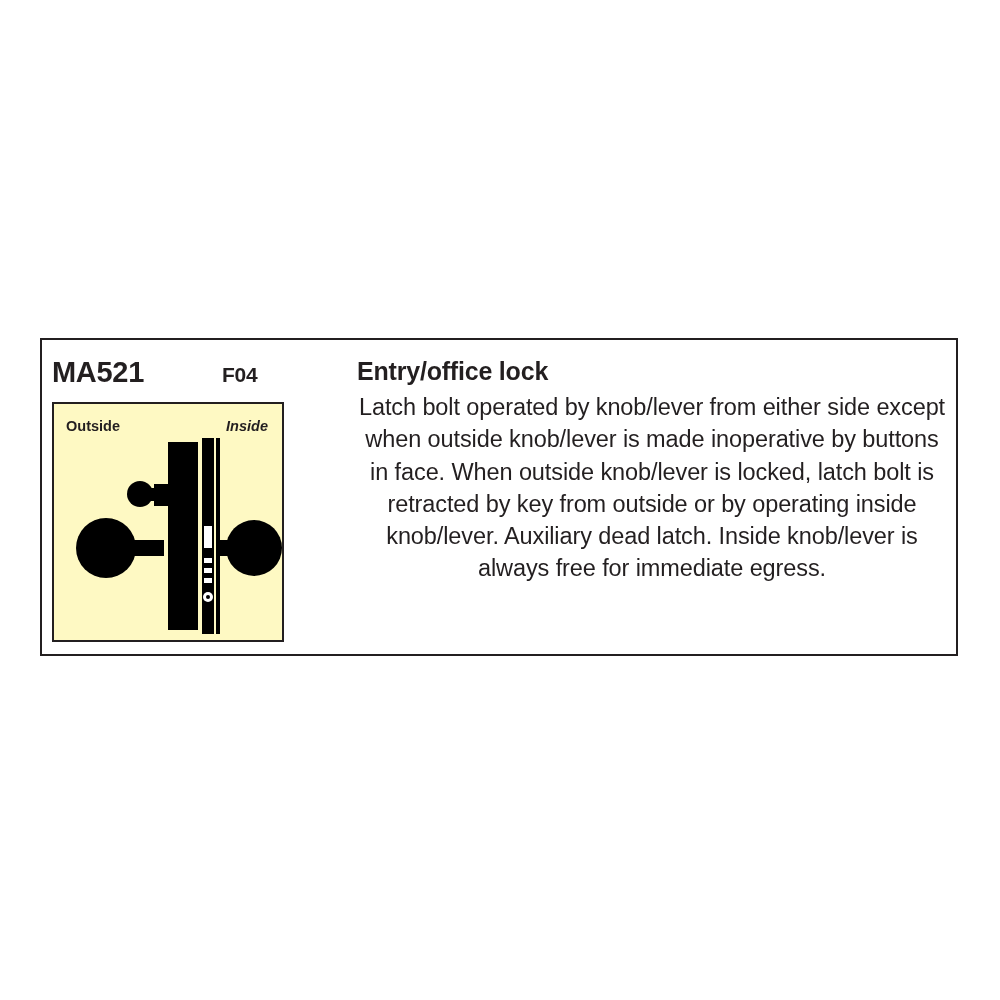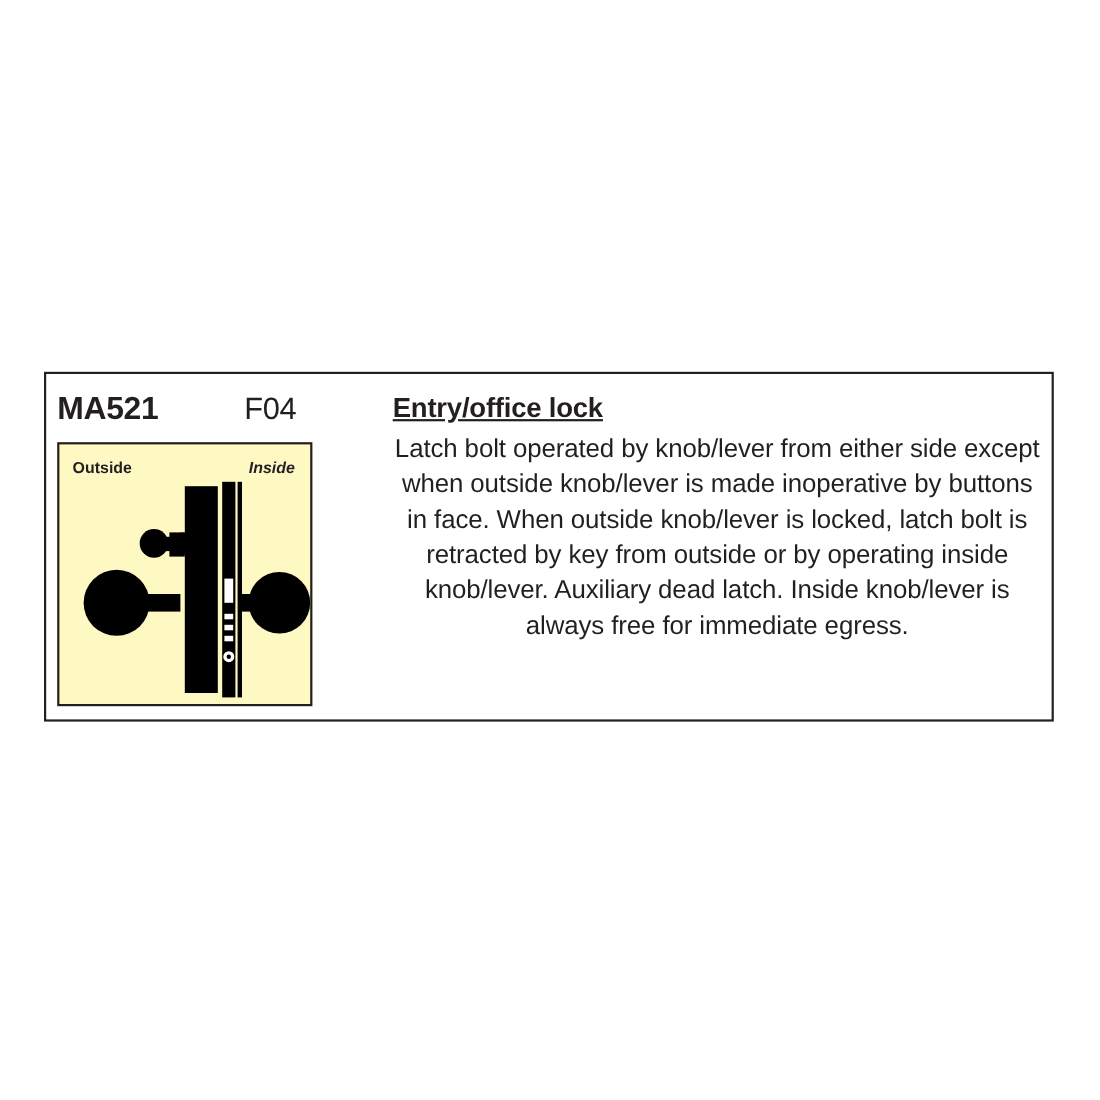--- a/index.html
+++ b/index.html
@@ -50,22 +50,22 @@
 
   .model-code {
     font-size: 29px;
     font-weight: bold;
     letter-spacing: -0.3px;
     color: #231f20;
     width: 170px;
   }
 
   .function-code {
-    font-size: 28px;
-    font-weight: normal;
+    font-size: 21px;
+    font-weight: bold;
     letter-spacing: -0.3px;
     color: #231f20;
   }
 
   
   .diagram-box {
     position: absolute;
     left: 10px;
     top: 62px;
     width: 232px;
@@ -102,21 +102,20 @@
     width: 590px;
   }
 
   .title {
     font-size: 25px;
     font-weight: bold;
     color: #231f20;
     letter-spacing: -0.2px;
     margin: 0 0 4px 0;
     line-height: 1.25;
-    text-decoration: underline;
   }
 
   .description {
     font-size: 23.5px;
     color: #231f20;
     line-height: 1.37;
     margin: 0;
     letter-spacing: -0.1px;
     text-align: center;
   }

